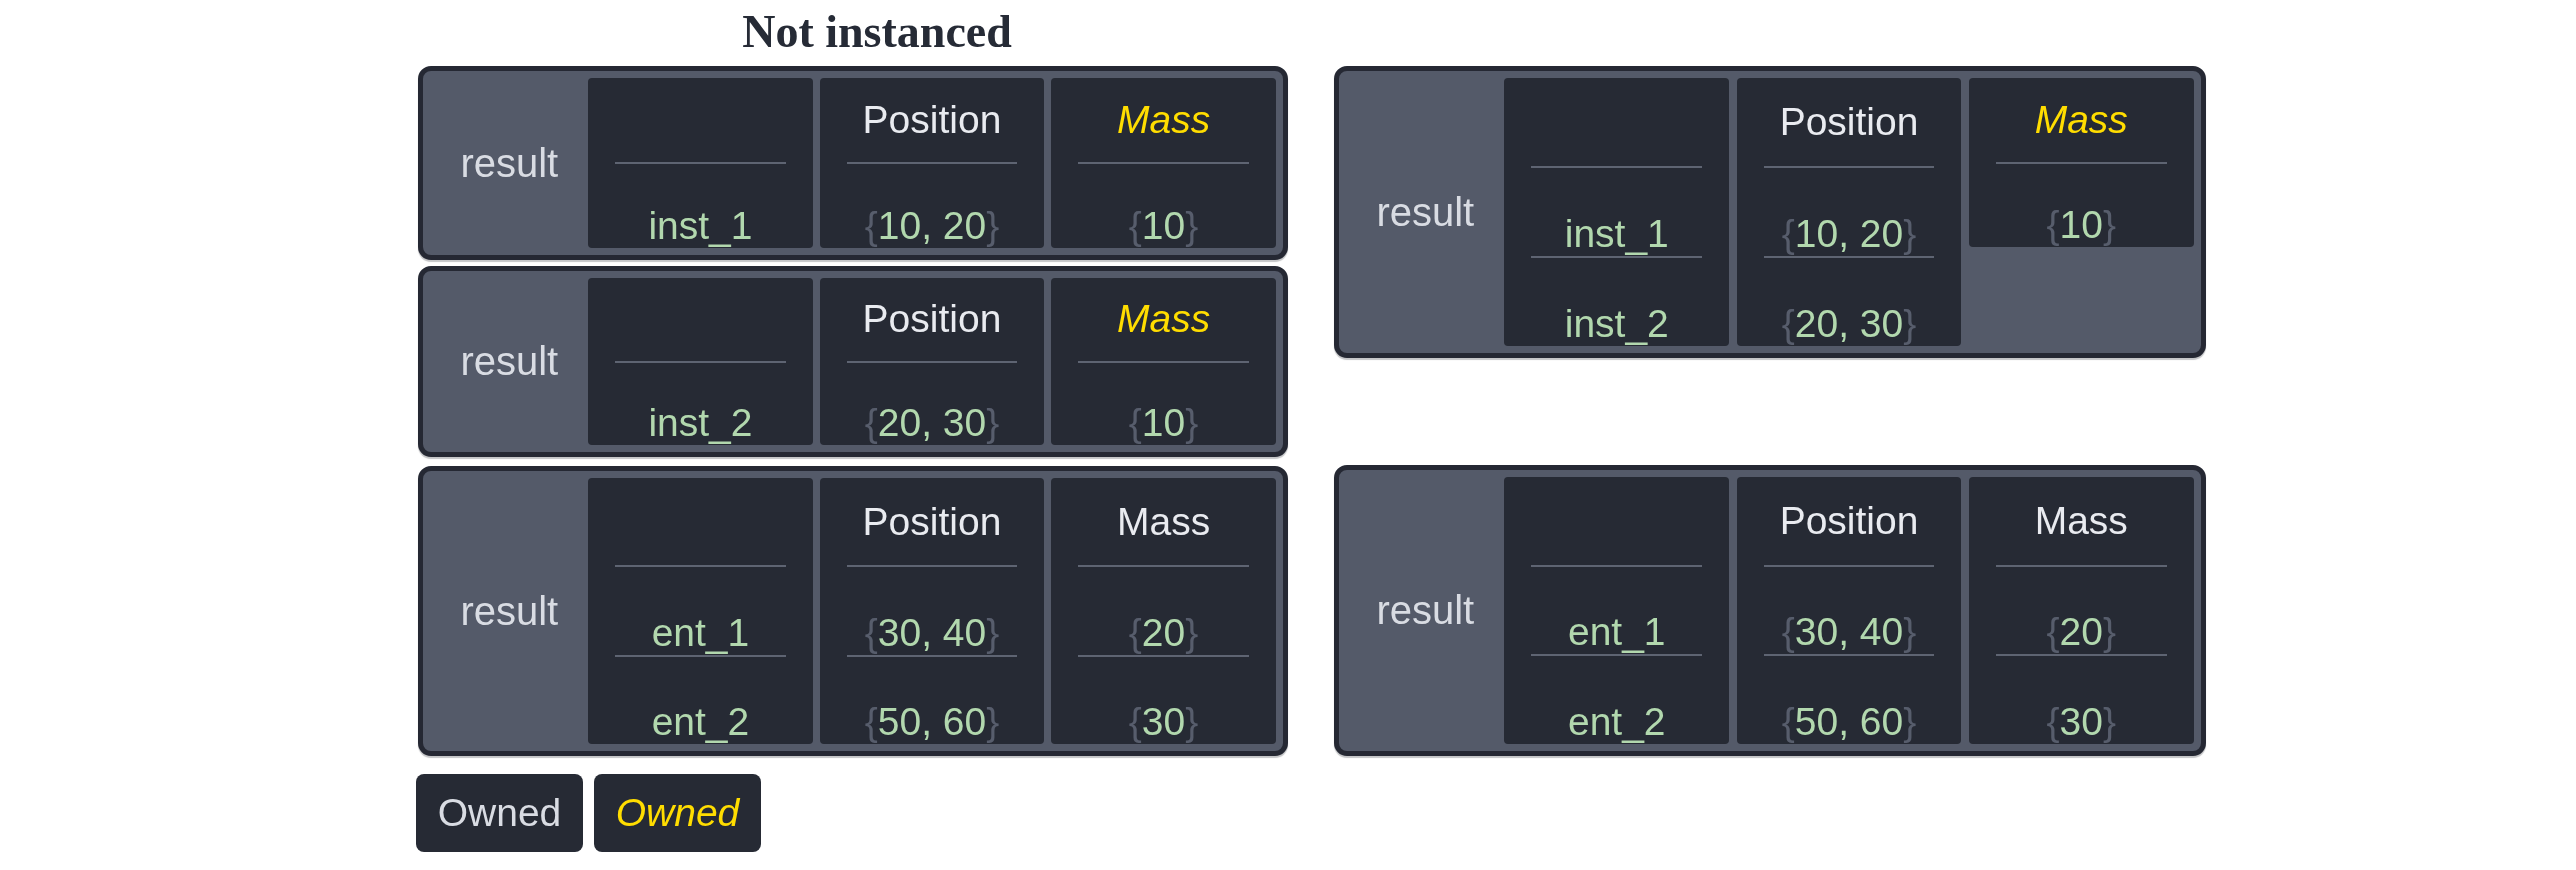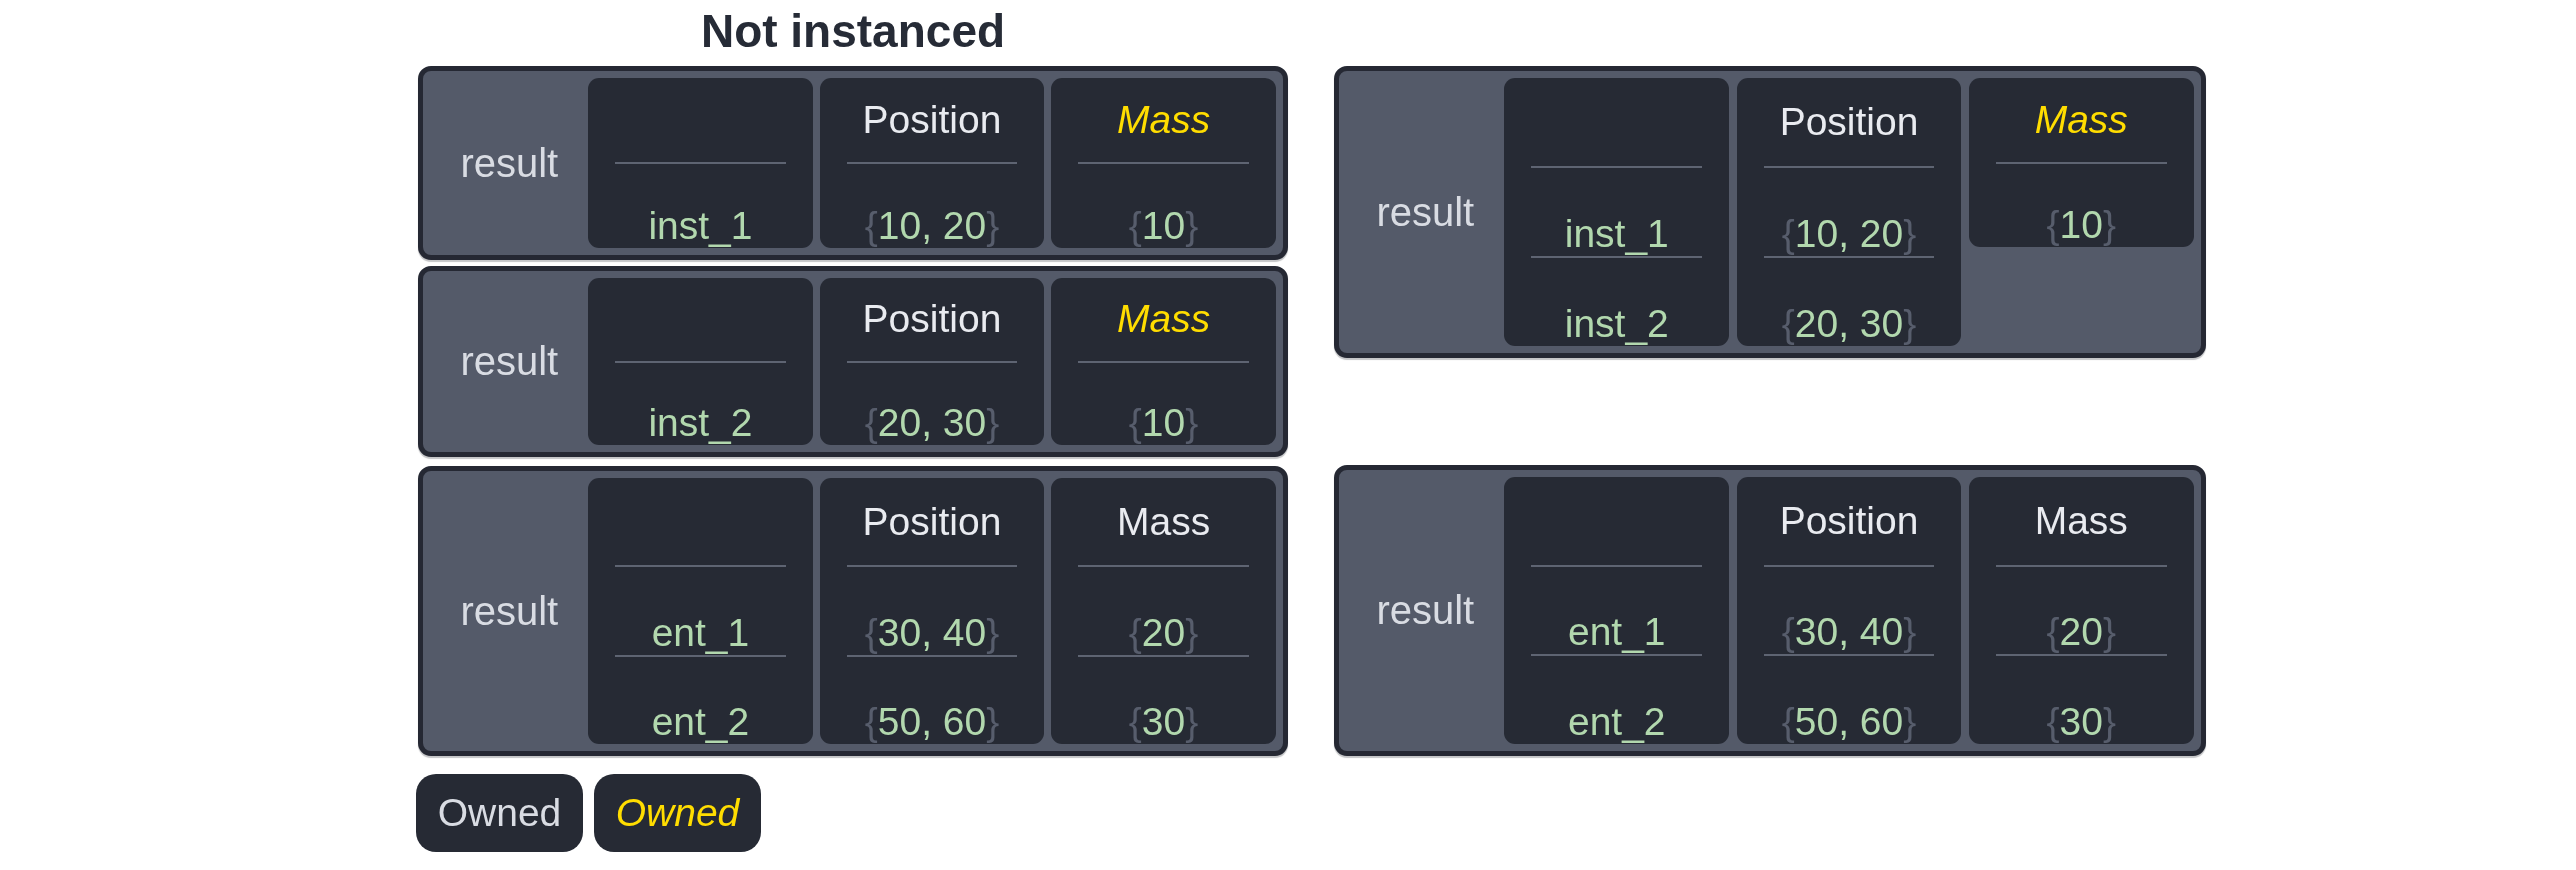--- a/index.html
+++ b/index.html
@@ -21,21 +21,21 @@
     width:2576px;height:870px;
     background:var(--page-bg);
     font-family:"Liberation Sans", sans-serif;
     overflow:hidden;
   }
   .title{
     position:absolute;top:3.7px;height:55px;
     display:flex;align-items:center;justify-content:center;
     font-weight:bold;font-size:46px;color:var(--title-text);
   }
-  .title.left{left:418px;width:870px;}
+  .title.left{left:442px;width:870px;font-family:Liberation Serif, serif;}
   .title.right{left:1334px;width:872px;}
 
   .box{
     position:absolute;
     background:var(--box-fill);
     border:5.5px solid var(--box-border);
     border-radius:13px;
     box-sizing:border-box;
     display:flex;
     padding:7.3px;
@@ -49,42 +49,42 @@
 
   .label{
     width:158px;flex:0 0 158px;
     display:flex;align-items:center;justify-content:center;
     font-size:40px;color:var(--label-text);
   }
   .cells{flex:1;display:flex;gap:7.3px;}
   .cell{
     flex:1;
     background:var(--cell-fill);
-    border-radius:11px;
+    border-radius:4px;
     display:flex;flex-direction:column;
     min-width:0;
   }
   .cell.short{align-self:flex-start;height:169px;}
   .hdr{
     flex:1;display:flex;align-items:center;justify-content:center;
     font-size:39px;color:var(--header-text);white-space:nowrap;
   }
   .hdr.shared{color:var(--shared-text);font-style:italic;}
   .vrow{
     flex:1;display:flex;align-items:flex-end;justify-content:center;
     font-size:39px;color:var(--value-text);white-space:nowrap;
   }
   .brace{color:var(--brace-text);}
   .vdiv{border-top:2.8px solid var(--divider);width:76%;margin:0 auto;flex:0 0 0;}
 
   .legend{position:absolute;left:416px;top:774px;display:flex;gap:11px;}
   .chip{
     height:78px;width:167px;
     background:var(--cell-fill);
-    border-radius:20px;
+    border-radius:8px;
     display:flex;align-items:center;justify-content:center;
     font-size:39px;box-sizing:border-box;
   }
   .chip.owned{color:var(--label-text);}
   .chip.shared{color:var(--shared-text);font-style:italic;}
 </style>
 </head>
 <body>
 
 <div class="canvas">

